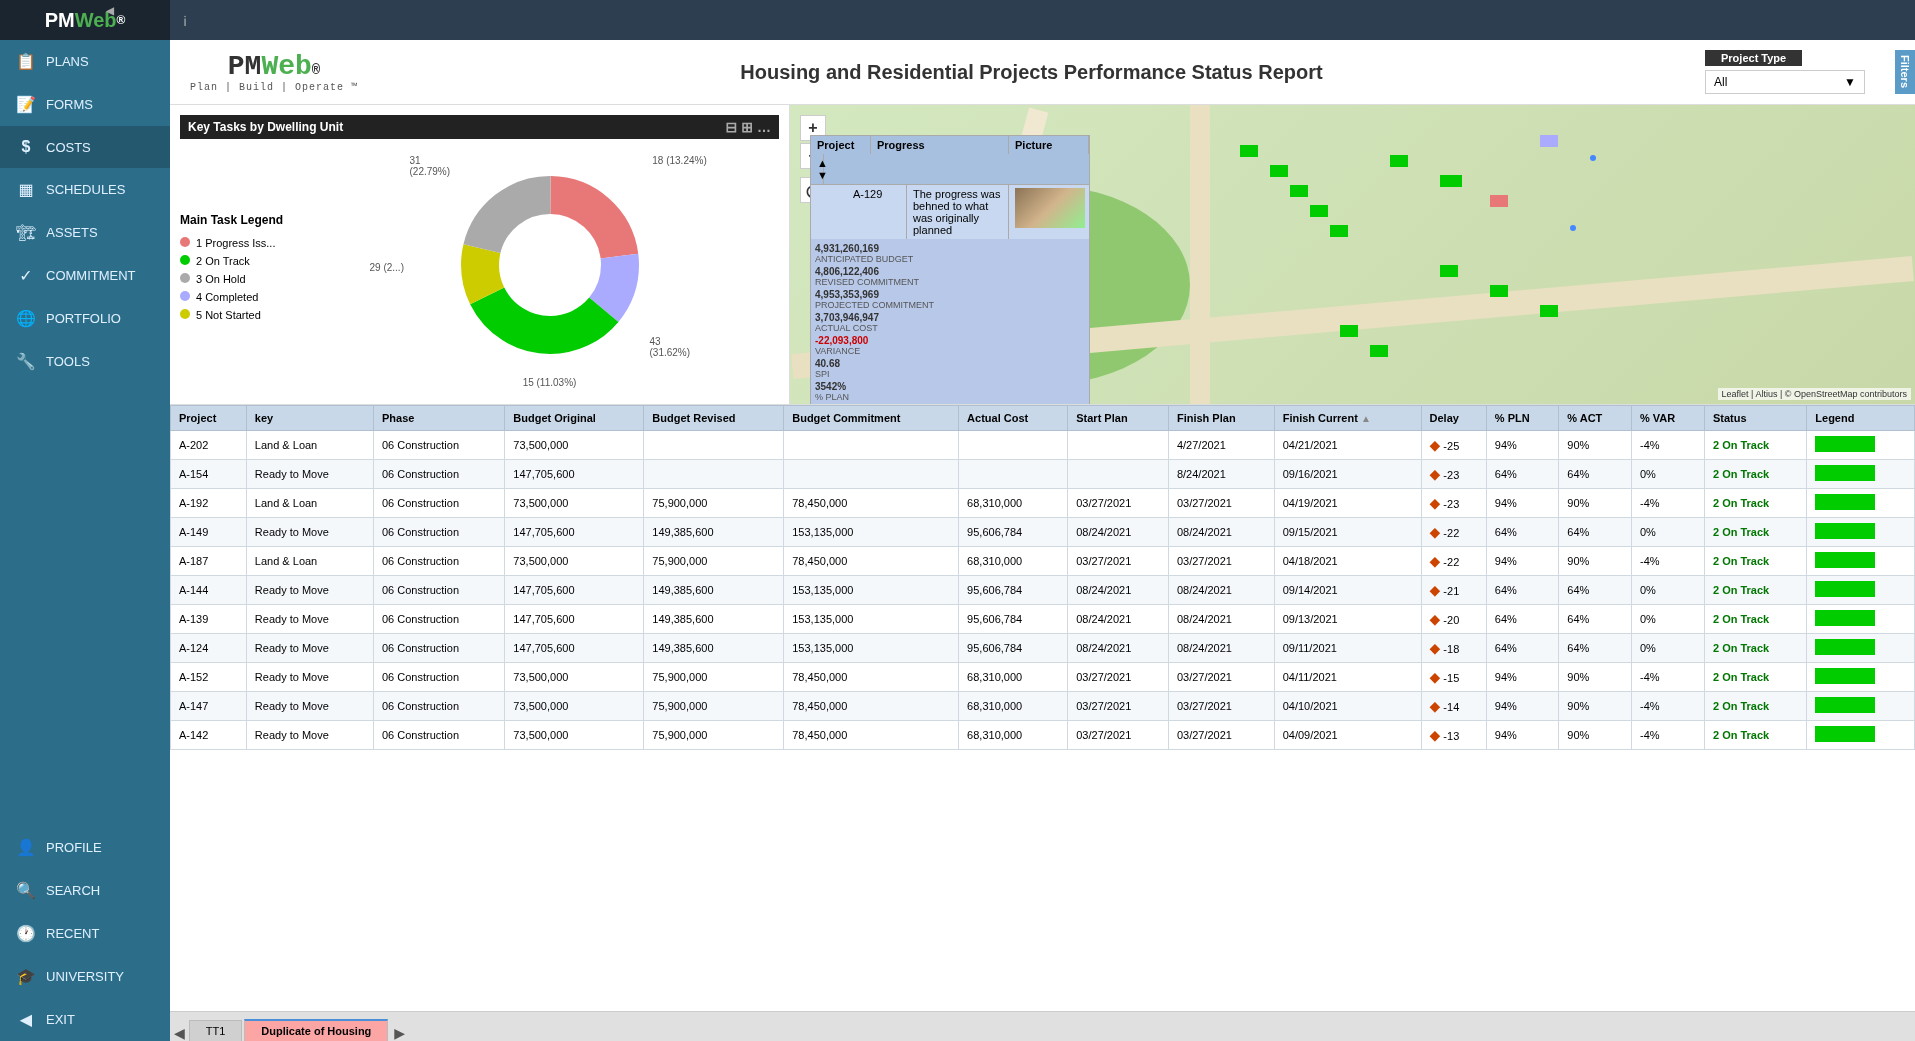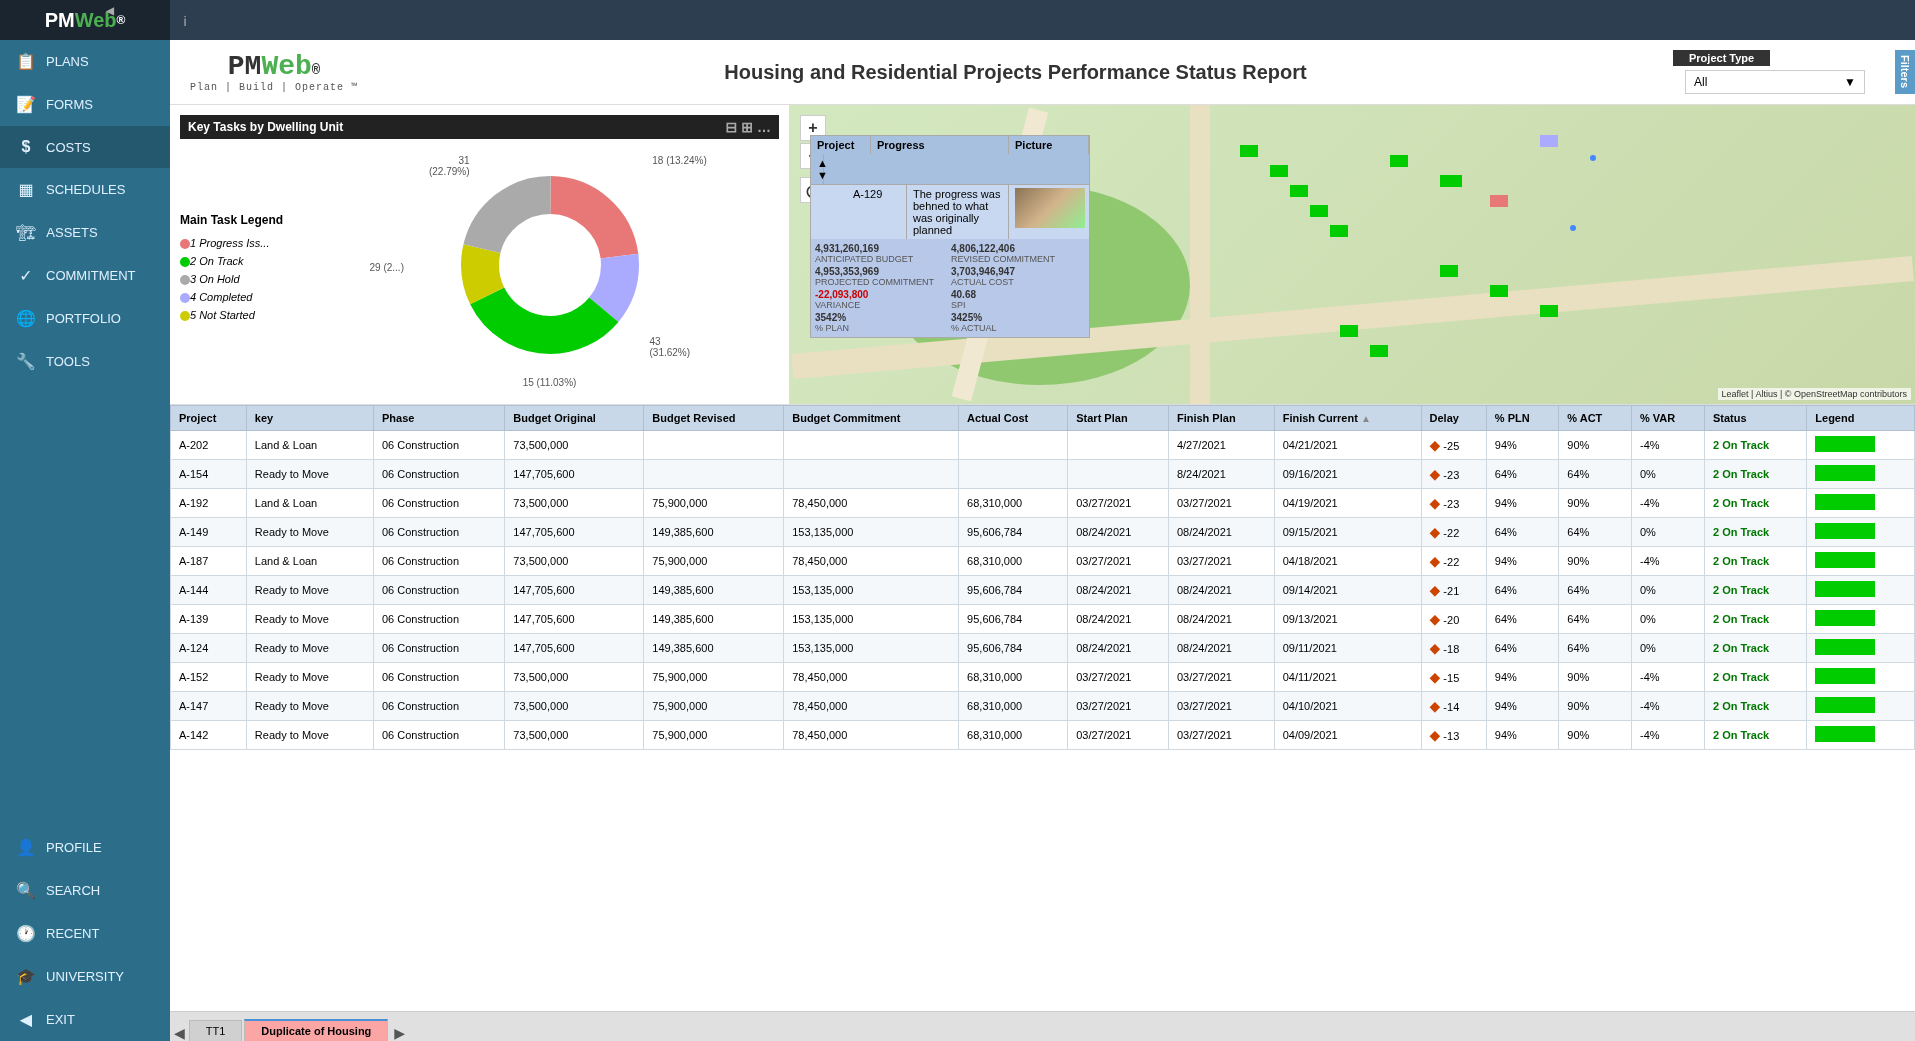--- a/index.html
+++ b/index.html
@@ -131,27 +131,26 @@
       background: #333;
       color: white;
       padding: 2px 16px;
       font-size: 11px;
       font-weight: bold;
     }
     .project-type-select {
       border: 1px solid #ccc;
       padding: 4px 8px;
       font-size: 12px;
-      width: 180px;
+      width: 160px;
       display: flex;
       align-items: center;
       justify-content: space-between;
       cursor: pointer;
       background: white;
-      margin-left: 12px;
     }
 
     
     .main-content {
       flex: 1;
       display: flex;
       flex-direction: column;
       overflow: hidden;
       background: #e8e8e8;
     }
@@ -196,23 +195,22 @@
       display: flex;
       flex-direction: column;
       justify-content: center;
       gap: 6px;
       font-size: 11px;
       min-width: 130px;
     }
     .legend-title { font-weight: bold; margin-bottom: 4px; font-size: 12px; }
     .legend-item {
       display: flex;
-      align-items: flex-end;
-      gap: 0;
-      font-style: italic;
+      align-items: flex-start;
+      gap: 6px;
     }
     .legend-dot {
       width: 10px; height: 10px; border-radius: 50%;
     }
     .donut-container {
       flex: 1;
       display: flex;
       align-items: center;
       justify-content: center;
       position: relative;
@@ -296,21 +294,21 @@
       height: 40px;
       background: linear-gradient(135deg, #8B7355 0%, #D2B48C 50%, #90EE90 100%);
     }
     .popup-data {
       background: #b8c8e8;
       padding: 4px;
       font-size: 10px;
     }
     .popup-data-grid {
       display: grid;
-      grid-template-columns: 1fr 1fr;
+      grid-template-columns: 1fr;
       gap: 2px;
     }
     .popup-data-value { font-weight: bold; color: #333; }
     .popup-data-label { color: #555; font-size: 9px; text-transform: uppercase; }
 
     
     .table-section {
       flex: 1;
       overflow: auto;
       background: white;
@@ -515,21 +513,21 @@
 
                   <circle cx="110" cy="110" r="70" fill="none" stroke="#00cc00" stroke-width="38" stroke-dasharray="139.07 300.75" stroke-dashoffset="-48.5"></circle>
 
                   <circle cx="110" cy="110" r="70" fill="none" stroke="#cccc00" stroke-width="38" stroke-dasharray="48.51 391.31" stroke-dashoffset="-187.57"></circle>
 
                   <circle cx="110" cy="110" r="70" fill="none" stroke="#aaaaaa" stroke-width="38" stroke-dasharray="93.78 346.04" stroke-dashoffset="-236.08"></circle>
 
                   <circle cx="110" cy="110" r="50" fill="white"></circle>
                 </svg>
                 
-                <div style="position:absolute; top:0; left:-30px; font-size:10px; color:#555; width:60px; text-align:right;">31<br>(22.79%)</div>
+                <div style="position:absolute; top:0; left:-30px; font-size:10px; color:#555; width:60px; text-align:left;">31<br>(22.79%)</div>
                 <div style="position:absolute; top:0; right:-60px; font-size:10px; color:#555; width:80px; text-align:center;">18 (13.24%)</div>
                 <div style="position:absolute; bottom:20px; right:-70px; font-size:10px; color:#555; width:80px;">43<br>(31.62%)</div>
                 <div style="position:absolute; bottom:-10px; left:50%; transform:translateX(-50%); font-size:10px; color:#555; white-space:nowrap;">15 (11.03%)</div>
                 <div style="position:absolute; top:50%; left:-70px; transform:translateY(-50%); font-size:10px; color:#555; white-space:nowrap;">29 (2...)</div>
               </div>
             </div>
           </div>
         </div>
 
         <div class="map-section">

